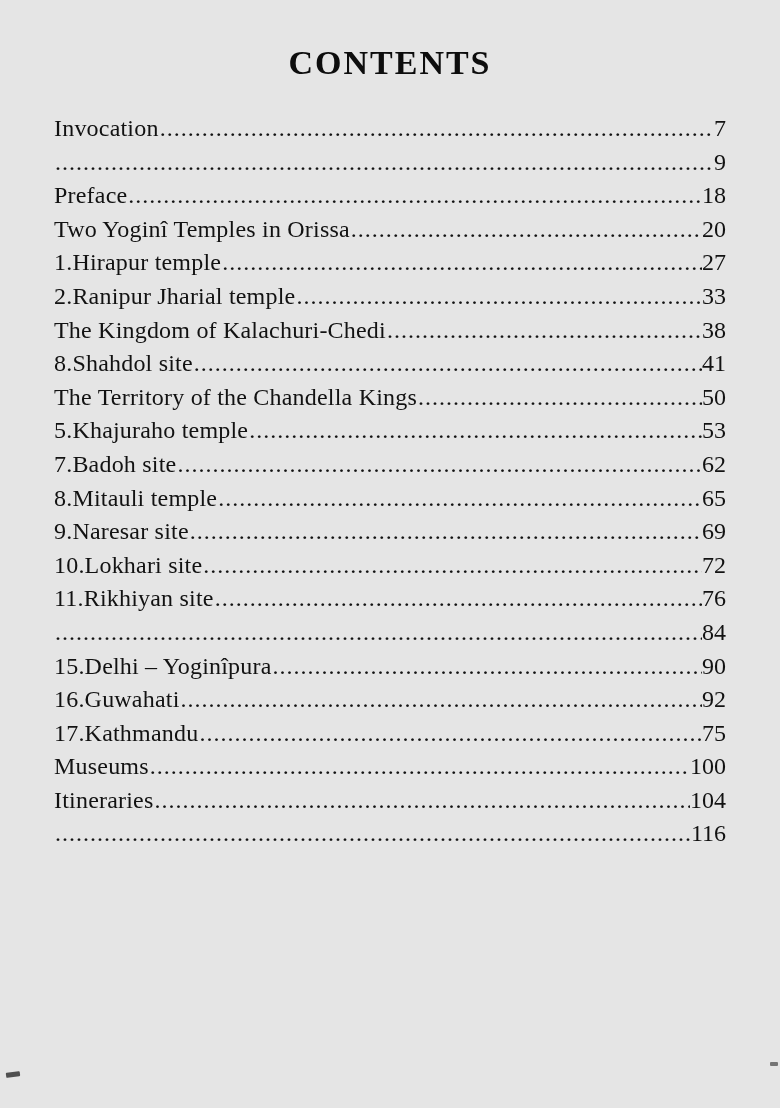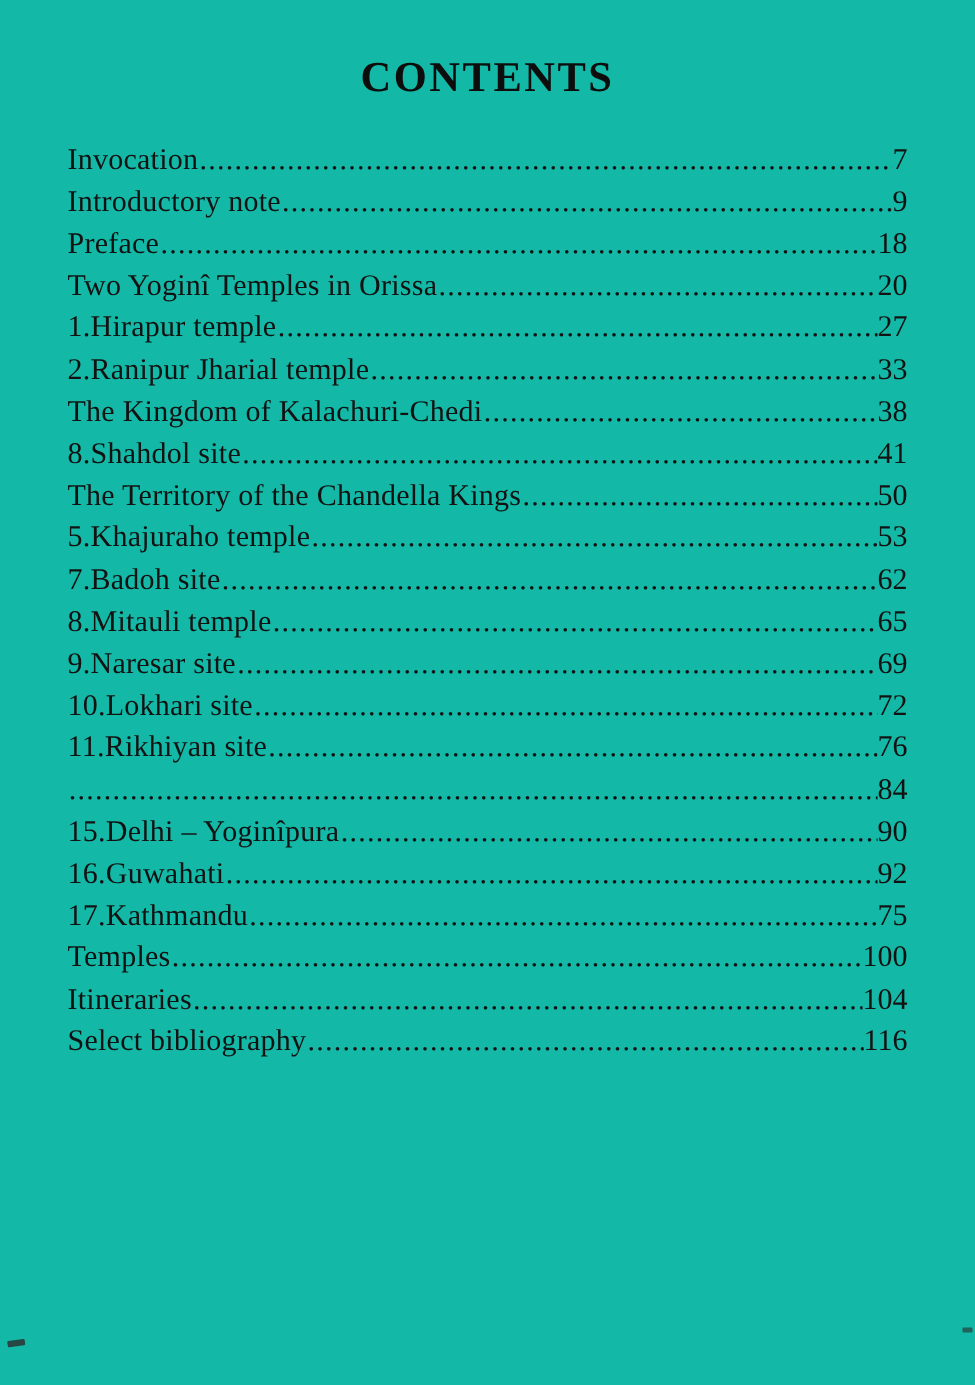--- a/index.html
+++ b/index.html
@@ -13,21 +13,21 @@
     font-family: "Liberation Serif", serif;
     color: #121212;
     position: relative;
     overflow: hidden;
   }
   .page {
     box-sizing: border-box;
     width: 780px;
     height: 1108px;
     padding: 34px 54px 0 54px;
-    background: #14b8a6;
+    background: #e5e5e5;
   }
   .title {
     text-align: center;
     font-size: 34px;
     font-weight: 700;
     letter-spacing: 2px;
     margin: 10px 0 30px 0;
     color: #0d0d0d;
   }
   .toc {
@@ -85,21 +85,20 @@
 
 <div class="page">
   <h1 class="title">CONTENTS</h1>
   <div class="toc" id="toc-list">
       <div class="toc-row">
         <span class="toc-label">Invocation</span>
         <span class="toc-dots"></span>
         <span class="toc-page">7</span>
       </div>
       <div class="toc-row">
-        <span class="toc-label">Introductory note</span>
         <span class="toc-dots"></span>
         <span class="toc-page">9</span>
       </div>
       <div class="toc-row">
         <span class="toc-label">Preface</span>
         <span class="toc-dots"></span>
         <span class="toc-page">18</span>
       </div>
       <div class="toc-row">
         <span class="toc-label">Two Yoginî Temples in Orissa</span>
@@ -174,31 +173,30 @@
         <span class="toc-label">16.Guwahati</span>
         <span class="toc-dots"></span>
         <span class="toc-page">92</span>
       </div>
       <div class="toc-row">
         <span class="toc-label">17.Kathmandu</span>
         <span class="toc-dots"></span>
         <span class="toc-page">75</span>
       </div>
       <div class="toc-row">
-        <span class="toc-label">Temples</span>
+        <span class="toc-label">Museums</span>
         <span class="toc-dots"></span>
         <span class="toc-page">100</span>
       </div>
       <div class="toc-row">
         <span class="toc-label">Itineraries</span>
         <span class="toc-dots"></span>
         <span class="toc-page">104</span>
       </div>
       <div class="toc-row">
-        <span class="toc-label">Select bibliography</span>
         <span class="toc-dots"></span>
         <span class="toc-page">116</span>
       </div>
     </div>
 </div>
 
 <div class="edge-mark left"></div>
 <div class="edge-mark right"></div>
 
 </body></html>

